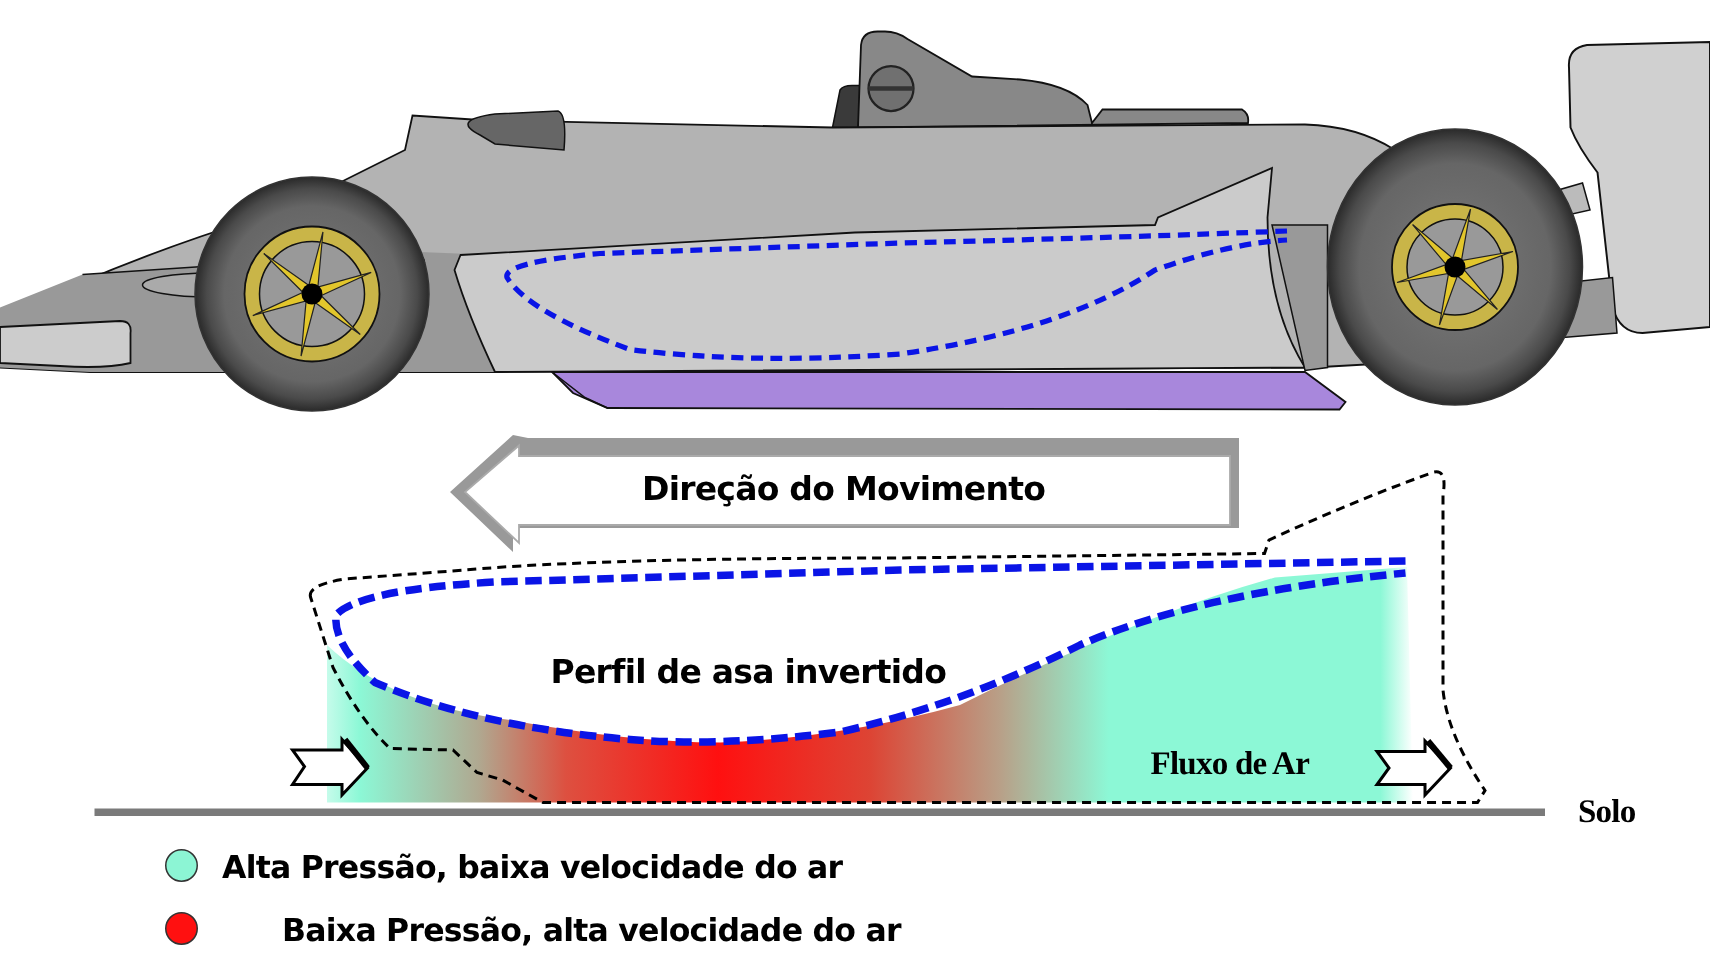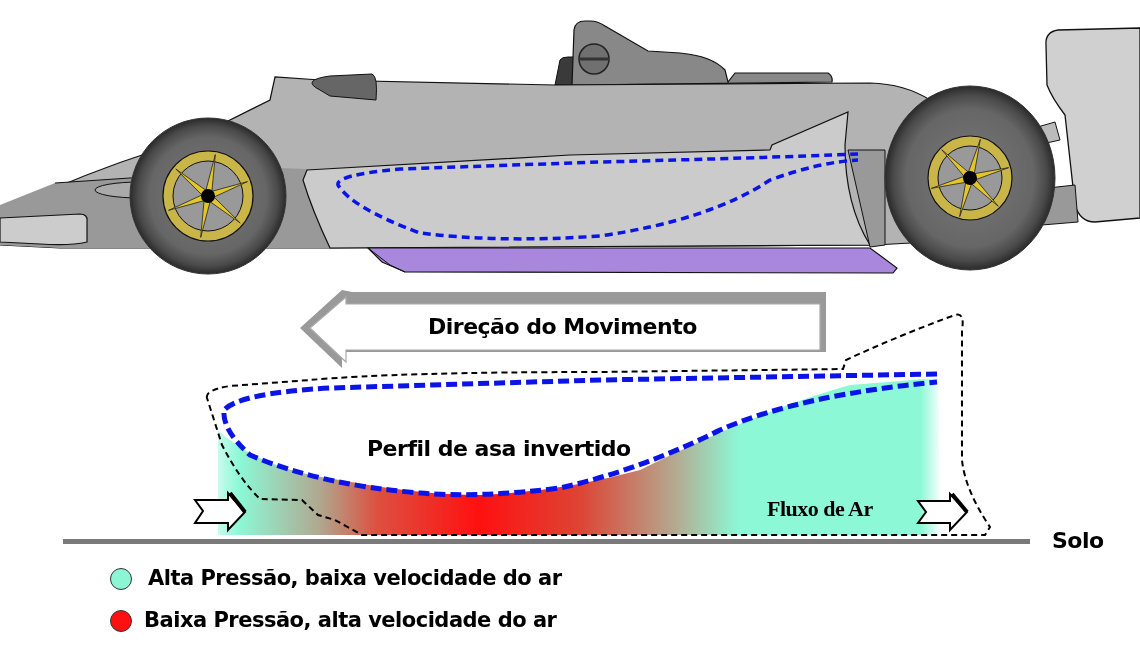--- a/index.html
+++ b/index.html
@@ -2,26 +2,26 @@
 <html><head>
 <meta charset="utf-8">
 <style>
   html, body { margin: 0; padding: 0; background: #ffffff; }
   body { width: 1140px; height: 650px; position: relative; overflow: hidden; font-family: "DejaVu Sans", sans-serif; }
   #stage { position: absolute; left: 0; top: 0; width: 933px; height: 650px; }
   .lbl { position: absolute; font-family: "DejaVu Sans", sans-serif; font-weight: bold; color: #000; white-space: nowrap; letter-spacing: -0.5px; }
   #title-move { left: 428px; top: 314px; font-size: 22px; }
   #title-wing { left: 367px; top: 436px; font-size: 22px; }
   #title-flow { left: 767px; top: 496px; font-size: 22px; font-family: Liberation Serif, serif; }
-  #title-ground { left: 1052px; top: 528px; font-size: 22px; }
-  .legend-row { position: absolute; left: 110px; display: flex; align-items: flex-end; }
+  #title-ground { left: 1052px; top: 528px; font-size: 22px; font-family: Liberation Serif, serif; }
+  .legend-row { position: absolute; left: 110px; display: flex; align-items: flex-start; }
   .legend-row .dot { width: 22px; height: 22px; border-radius: 50%; border: 1.5px solid #333; box-sizing: border-box; margin-right: 16px; }
   .legend-row .txt { font-weight: bold; font-size: 21px; letter-spacing: -0.5px; }
   #legend-high { top: 566px; }
-  #legend-low { top: 608px; }
+  #legend-low { top: 608px; gap: 44px; }
   #legend-low .dot { margin-right: 12px; }
 </style>
 </head>
 <body>
 
 <div id="stage">
 <svg width="1140" height="650" viewBox="0 0 1140 650" xmlns="http://www.w3.org/2000/svg">
   <defs>
     <radialGradient id="tireGrad" cx="50%" cy="50%" r="50%">
       <stop offset="0%" stop-color="#7a7a7a"></stop>

